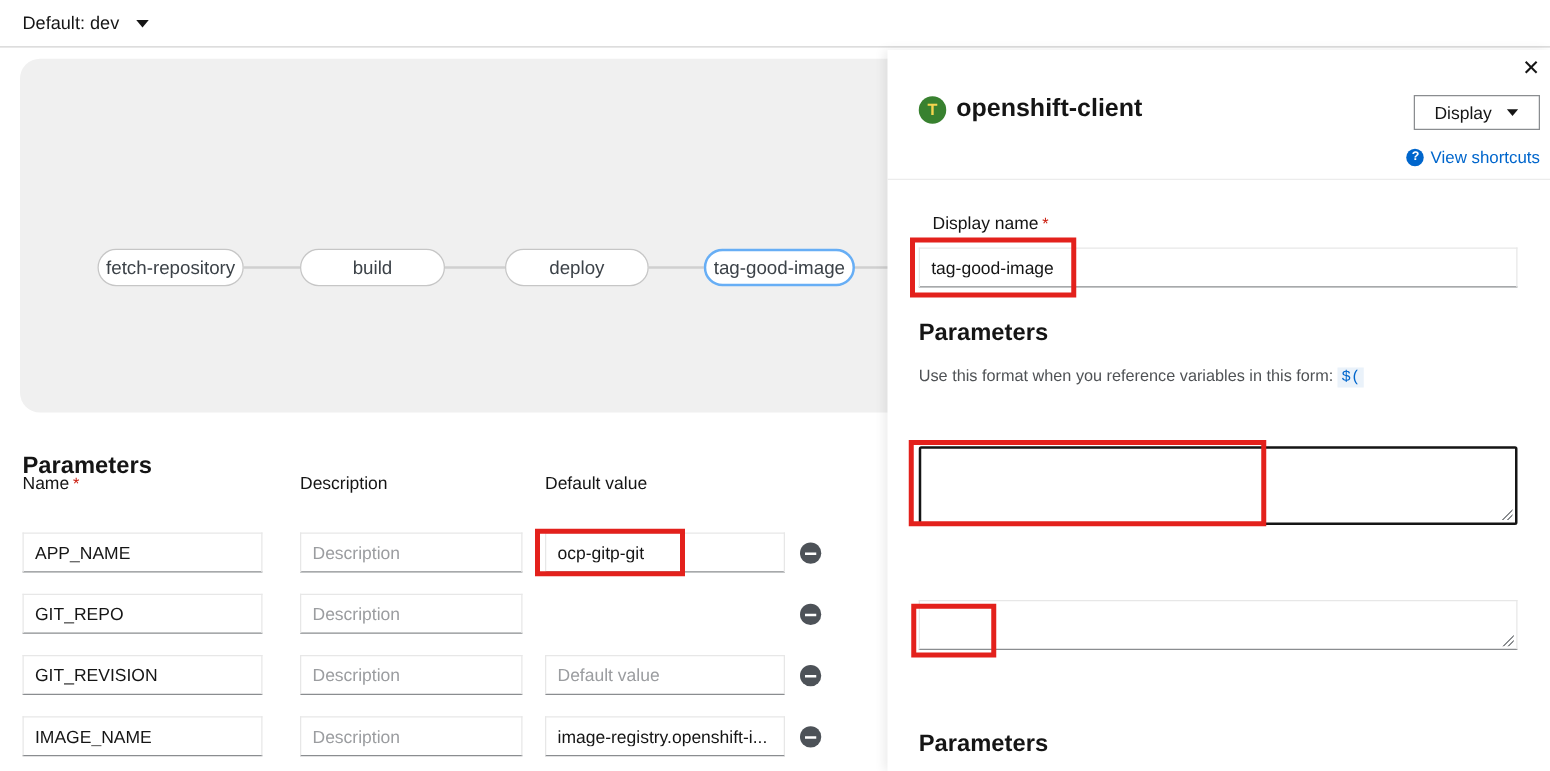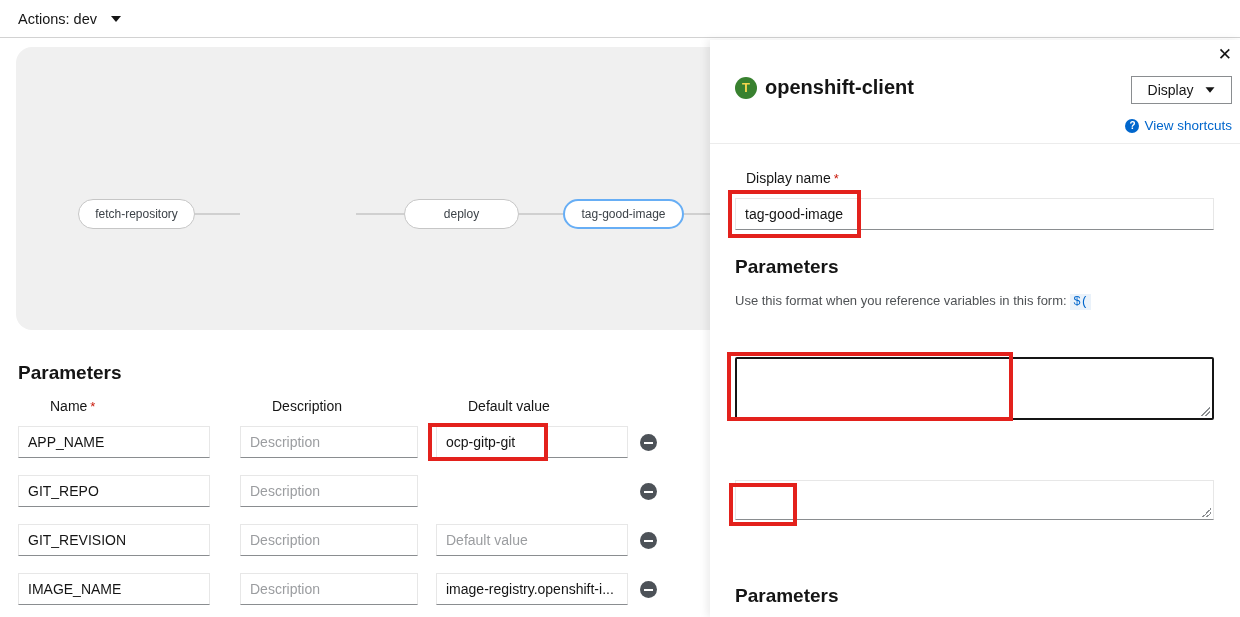--- a/index.html
+++ b/index.html
@@ -14,27 +14,27 @@
   .project-sel { display:flex; align-items:center; gap:14px; font-size:14.5px; color:#151515; cursor:pointer; }
   .caret { width:0; height:0; border-left:5px solid transparent; border-right:5px solid transparent;
            border-top:6px solid #151515; display:inline-block; }
 
   
   .canvas { position:absolute; left:16px; top:47px; width:1209px; height:283px;
             background:#f0f0f0; border-radius:16px; }
   .node { position:absolute; top:152px; height:30px; background:#fff;
           border:1px solid #c6c6c6; border-radius:15px;
           display:flex; align-items:center; justify-content:center;
-          font-size:12px; color:#3c4248; z-index:2; cursor:pointer; }
+          font-size:15px; color:#3c4248; z-index:2; cursor:pointer; }
   .node.selected { border:2px solid #67aef5; }
   .connector { position:absolute; top:166px; height:2px; background:#d0d0d0; z-index:1; }
 
   
   .lparams-title { position:absolute; left:18px; top:362px; font-size:19px; font-weight:600; color:#151515; }
-  .col-head { position:absolute; top:398px; font-size:14px; color:#151515;margin-left:32px; }
+  .col-head { position:absolute; top:378px; font-size:14px; color:#151515; }
   .req { color:#c9190b; font-size:13px; margin-left:3px; }
   .pf-input { position:absolute; height:32px; background:#fff; border:1px solid #e7e7e7;
               border-bottom:1px solid #8a8d90; font-family:"Liberation Sans",sans-serif;
               font-size:14px; color:#151515; padding:0 9px; border-radius:0;
               white-space:nowrap; overflow:hidden; text-overflow:clip; }
   .pf-input::placeholder { color:#9b9da0; opacity:1; }
   .minus-btn { position:absolute; width:17px; height:17px; border-radius:50%;
                background:#4d5258; border:none; cursor:pointer; }
   .minus-btn::after { content:""; position:absolute; left:4px; top:7.5px; width:9px; height:2px; background:#fff; }
 
@@ -86,34 +86,37 @@
   
   .annot { position:absolute; border:4px solid #e3211c; background:transparent; z-index:9; pointer-events:none; }
 </style>
 </head>
 <body>
 
 <div id="screen">
 
   <div class="topbar">
     <div class="project-sel">
-      <span>Actions: dev</span>
+      <span>Default: dev</span>
       <span class="caret"></span>
     </div>
   </div>
 
   <div class="canvas">
     <div class="connector" style="left:179px; width:45px;"></div>
     <div class="connector" style="left:340px; width:48px;"></div>
     <div class="connector" style="left:503px; width:44px;"></div>
     <div class="connector" style="left:668px; width:530px;"></div>
 
     <div class="node" style="left:62px; width:117px;">
       <span>fetch-repository</span>
     </div>
+    <div class="node" style="left:224px; width:116px;">
+      <span>build</span>
+    </div>
     <div class="node" style="left:388px; width:115px;">
       <span>deploy</span>
     </div>
     <div class="node selected" style="left:547px; width:121px;">
       <span>tag-good-image</span>
     </div>
   </div>
 
   <div class="lparams-title">Parameters</div>
 

